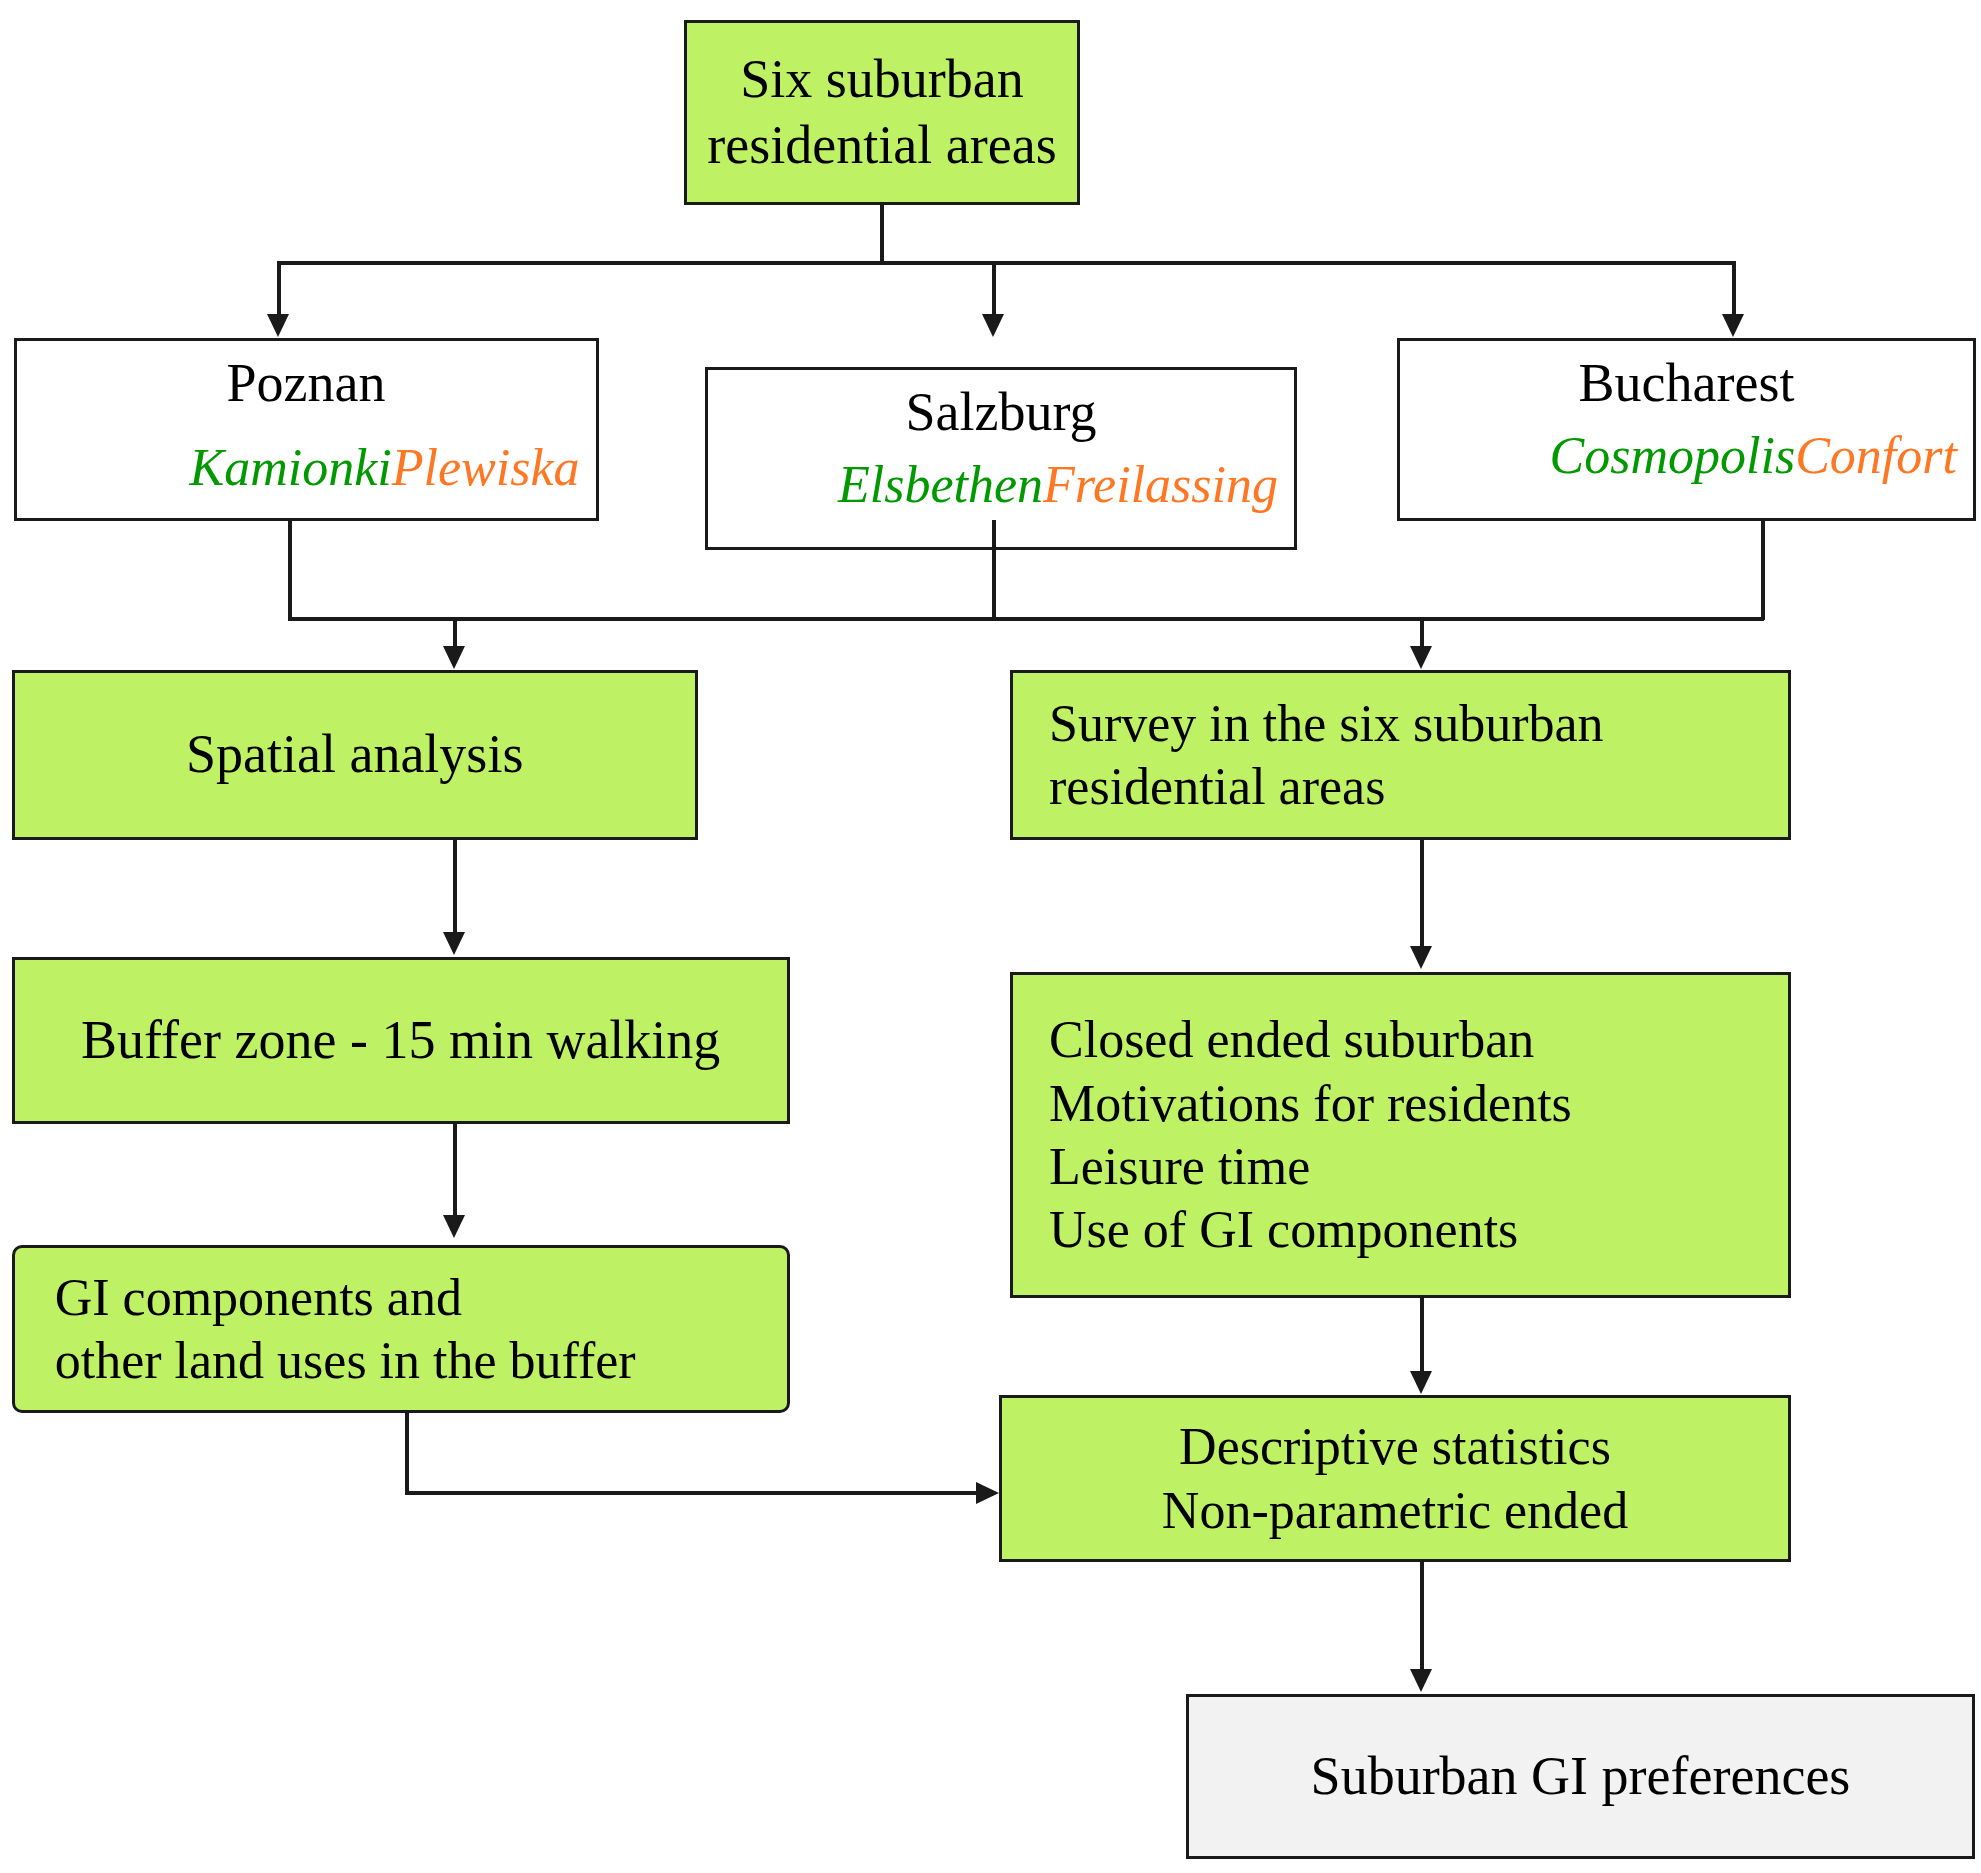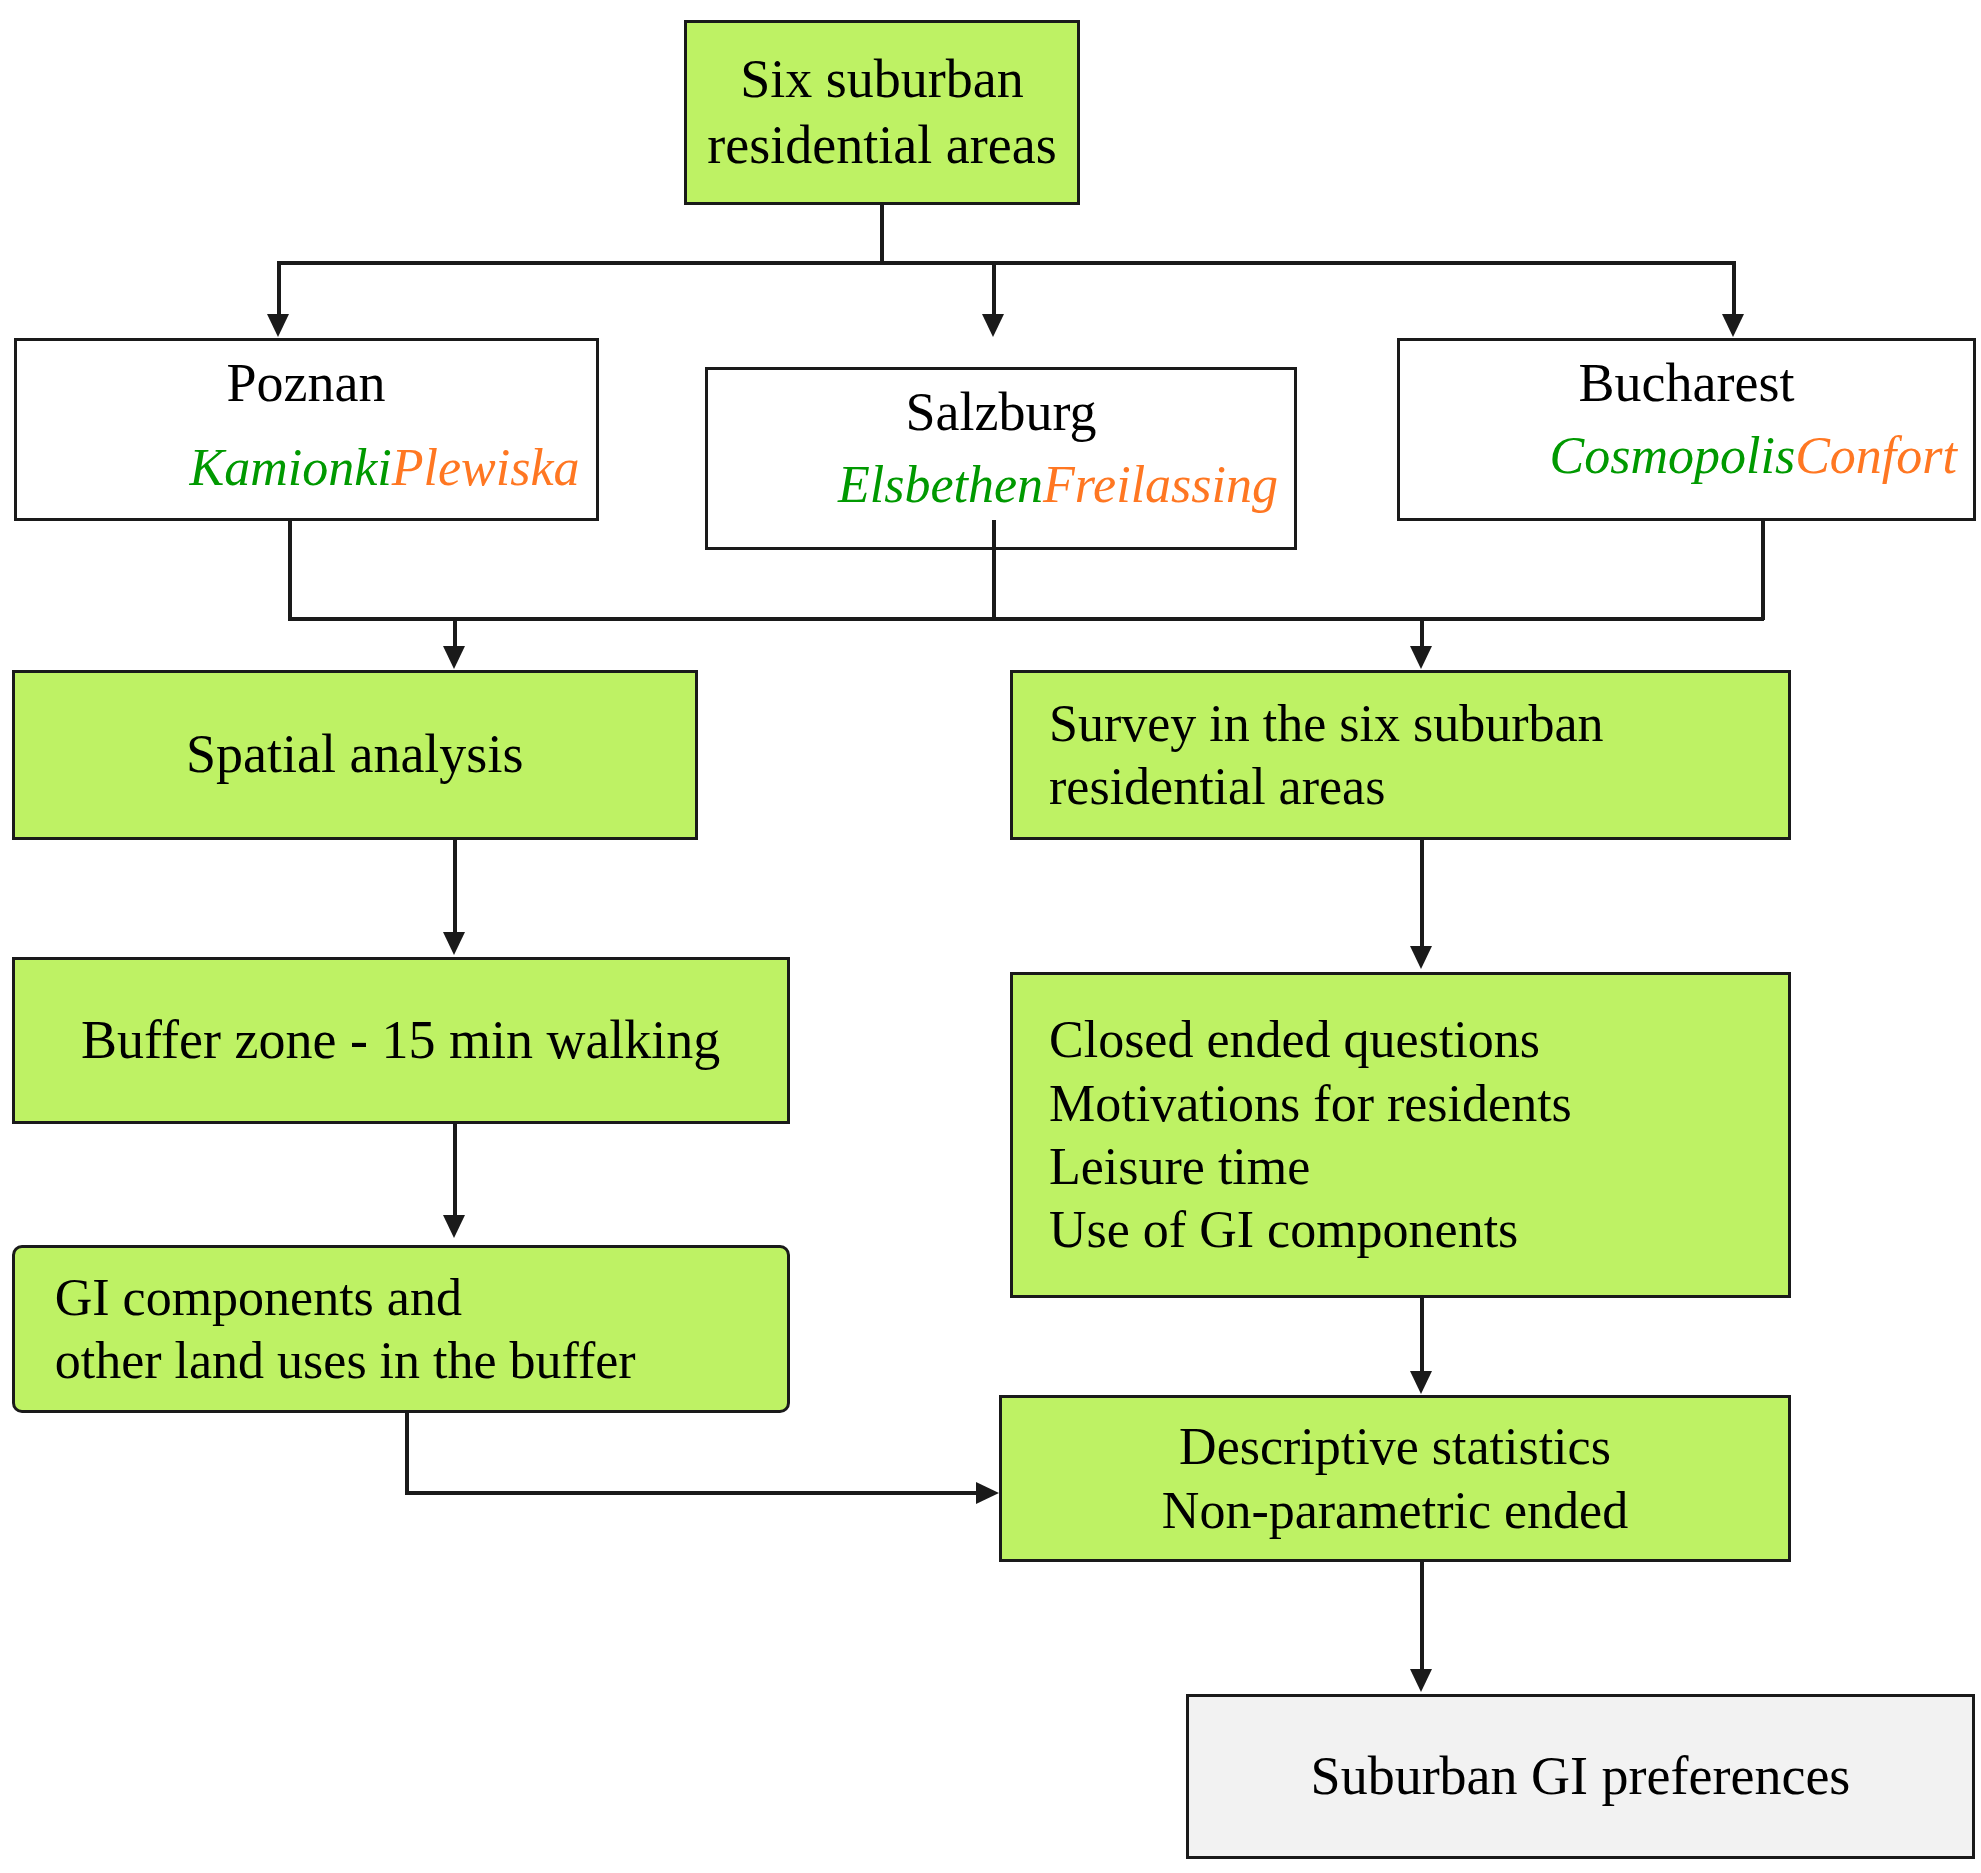--- a/index.html
+++ b/index.html
@@ -182,21 +182,21 @@
 
   <div class="node leftalign" style="left:1010px; top:670px; width:781px; height:170px; padding-left:36px;">
     <span class="line t58">Survey in the six suburban</span>
     <span class="line t58">residential areas</span>
   </div>
 
   <div class="vline" style="left:1420px; top:840px; height:107px;"></div>
   <div class="arrow-down" style="left:1410px; top:946px;"></div>
 
   <div class="node leftalign" style="left:1010px; top:972px; width:781px; height:326px; padding-left:36px;">
-    <span class="line t58">Closed ended questions</span>
+    <span class="line t58">Closed ended suburban</span>
     <span class="line t58">Motivations for residents</span>
     <span class="line t58">Leisure time</span>
     <span class="line t58">Use of GI components</span>
   </div>
 
   <div class="vline" style="left:1420px; top:1298px; height:74px;"></div>
   <div class="arrow-down" style="left:1410px; top:1371px;"></div>
 
   <div class="node center" style="left:999px; top:1395px; width:792px; height:167px;">
     <span class="line t58">Descriptive statistics</span>

